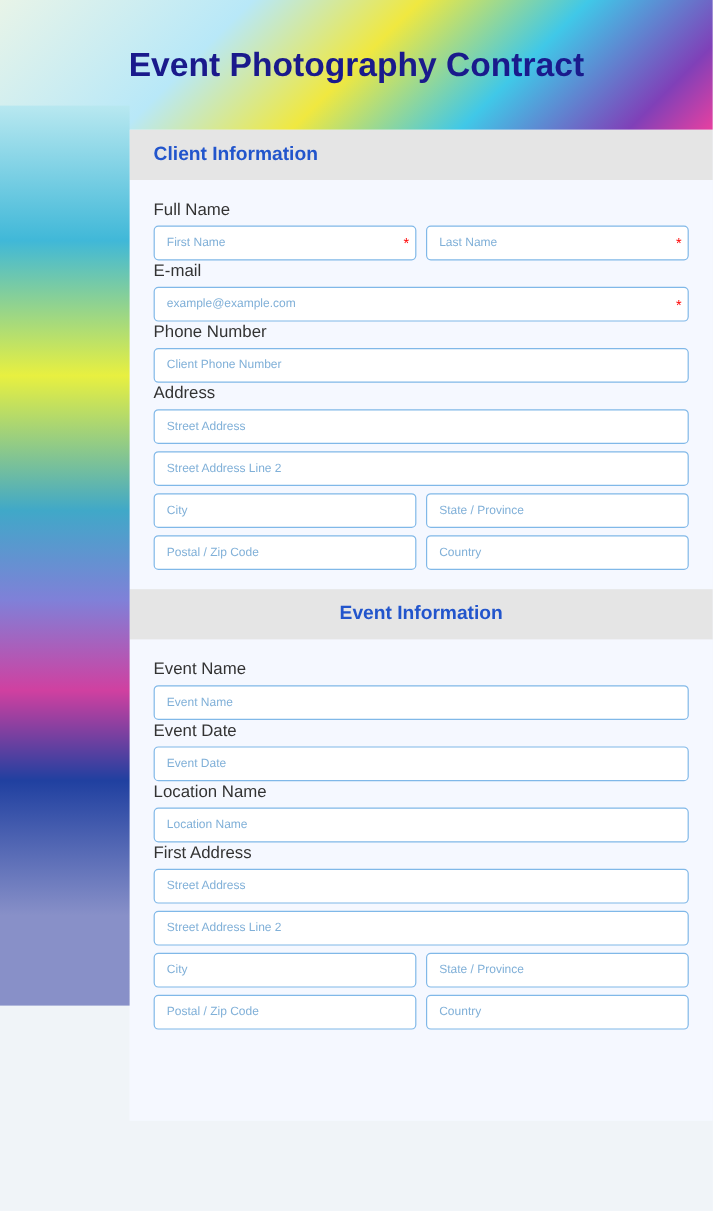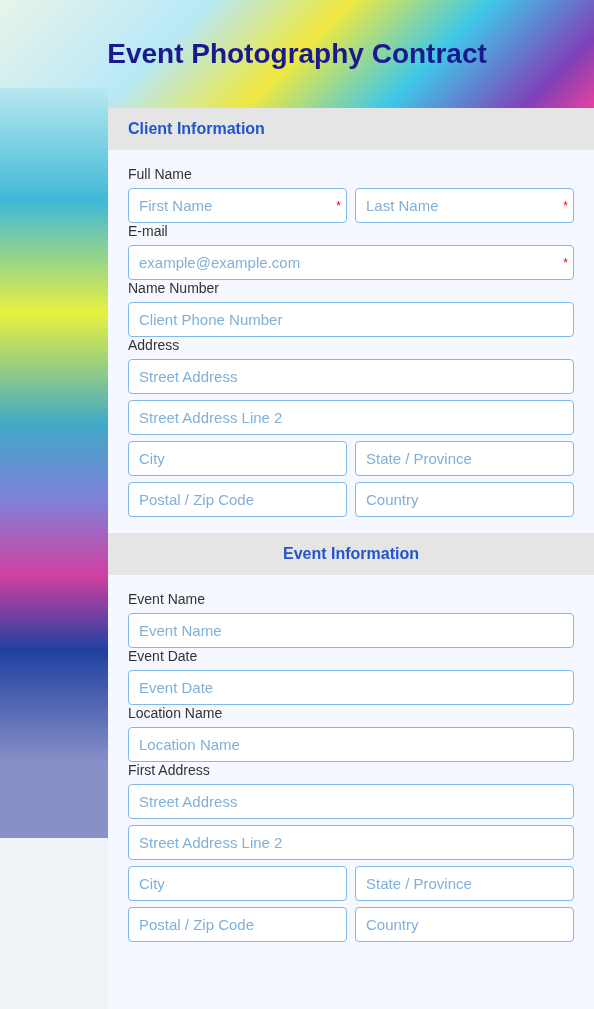--- a/index.html
+++ b/index.html
@@ -59,21 +59,21 @@
       color: #333;
       margin-bottom: 6px;
     }
     .field-label:first-child { margin-top: 0; }
 
     .input-field {
       width: 100%;
       padding: 8px 10px;
       border: 1.5px solid #80b8e8;
       border-radius: 4px;
-      font-size: 15px;
+      font-size: 10px;
       color: #1d4ed8;
       background: #fff;
       outline: none;
     }
     .input-field::placeholder { color: #80b0d8; }
 
     .row-2 {
       display: flex;
       gap: 8px;
     }
@@ -137,21 +137,21 @@
       </div>
 
       
       <div class="field-label">E-mail</div>
       <div class="input-wrap" style="position:relative;">
         <input class="input-field" type="email" placeholder="example@example.com" style="">
         <span class="required-star">*</span>
       </div>
 
       
-      <div class="field-label">Name Number</div>
+      <div class="field-label">Phone Number</div>
       <input class="input-field" type="tel" placeholder="Client Phone Number" style="">
 
       
       <div class="field-label">Address</div>
       <input class="input-field" type="text" style="margin-bottom: 6px;" placeholder="Street Address">
       <input class="input-field" type="text" style="margin-bottom: 6px;" placeholder="Street Address Line 2">
       <div class="row-2" style="margin-bottom:6px;">
         <input class="input-field" type="text" placeholder="City" style="">
         <input class="input-field" type="text" placeholder="State / Province" style="">
       </div>

